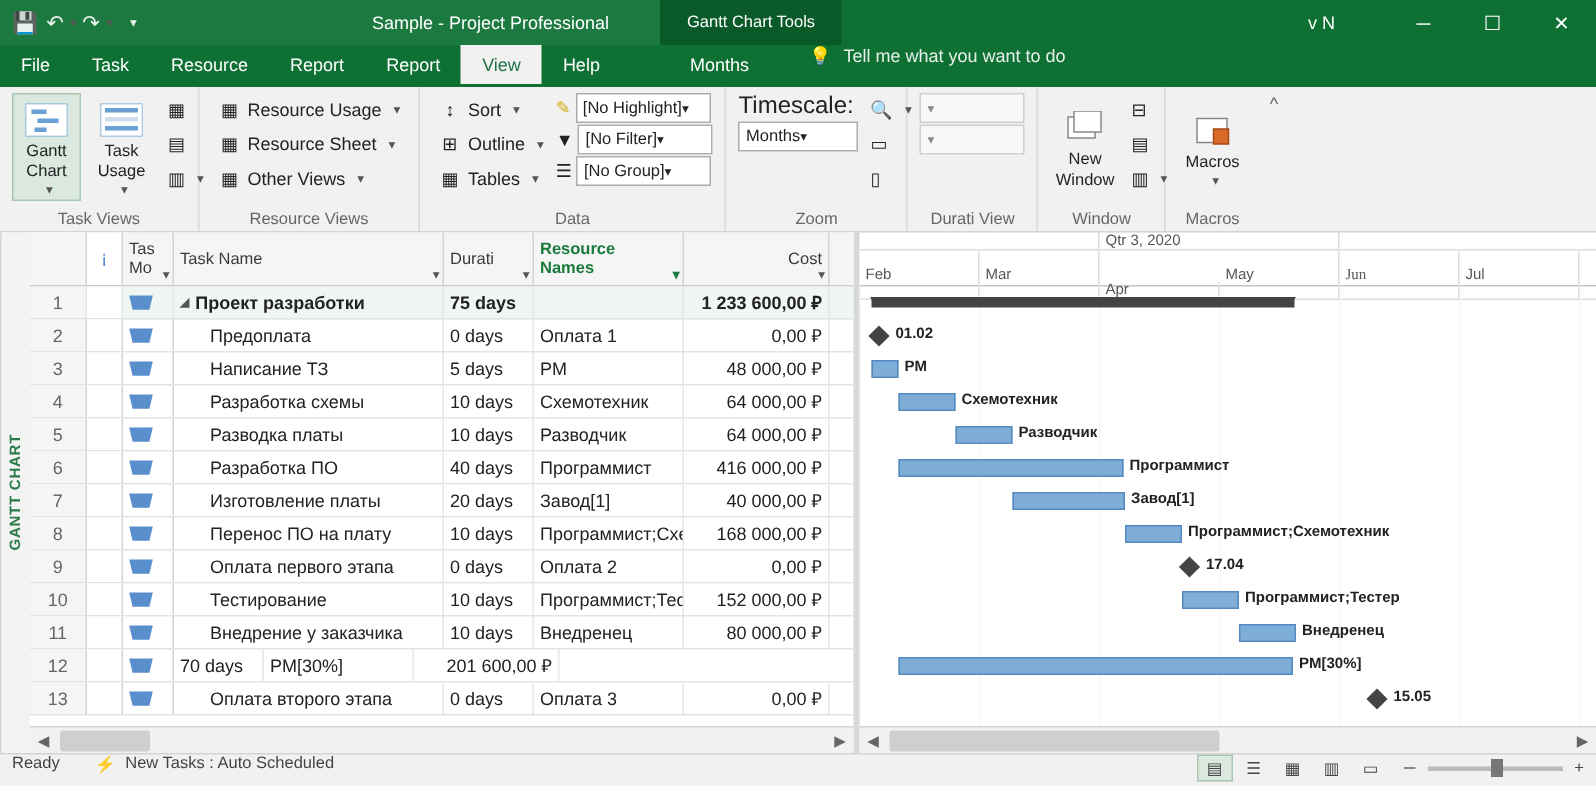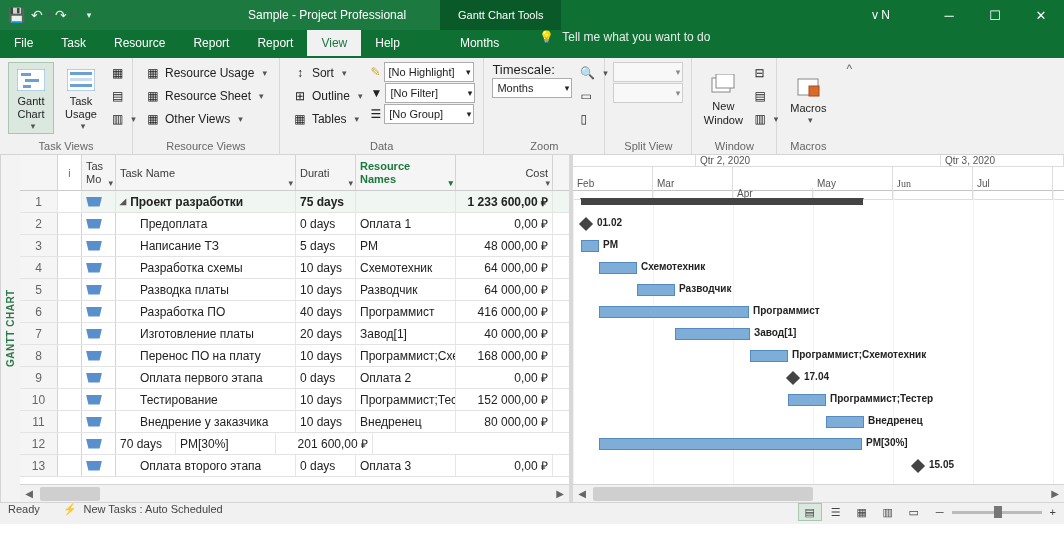--- a/index.html
+++ b/index.html
@@ -23,21 +23,21 @@
 .ribbon{height:97px;background:#f1f1f1;border-bottom:1px solid #d4d4d4;display:flex}
 .rgroup{display:flex;flex-direction:column;padding:4px 8px 2px;border-right:1px solid #d8d8d8}
 .rgroup .body{flex:1;display:flex;align-items:flex-start;gap:4px}
 .rgroup .label{font-size:11px;color:#666;text-align:center;padding-top:1px}
 .big-btn{display:flex;flex-direction:column;align-items:center;justify-content:center;width:46px;height:72px;cursor:pointer;text-align:center;font-size:11px;line-height:1.2;padding-top:3px}
 .big-btn.sel{background:#dbe8df;border:1px solid #a8c6b2}
 .big-ico{width:30px;height:26px;display:flex;align-items:center;justify-content:center;margin-bottom:2px}
 .small-btn{display:flex;align-items:center;gap:4px;height:22px;padding:0 4px;font-size:12px;white-space:nowrap;cursor:pointer}
 .small-btn .ic{width:16px;height:16px;display:inline-flex;align-items:center;justify-content:center;font-size:12px}
 .stack{display:flex;flex-direction:column;gap:1px}
-.combo{height:20px;border:1px solid #adadad;background:#fff;display:flex;align-items:center;padding:0 2px 0 4px;font-size:11px;width:90px;justify-content:space-between}
+.combo{height:20px;border:1px solid #adadad;background:#fff;display:flex;align-items:center;padding:0 2px 0 4px;font-size:11px;width:90px;}
 .chk{display:flex;align-items:center;gap:5px;height:20px;font-size:12px}
 .chk .box{width:12px;height:12px;border:1px solid #888;background:#fff}
 .dd::after{content:"▾";font-size:9px;margin-left:4px;color:#555}
 
 .content{height:347px;display:flex;position:relative}
 .side-label{width:20px;background:#f3f3f3;border-right:1px solid #d4d4d4;writing-mode:vertical-rl;transform:rotate(180deg);display:flex;align-items:center;justify-content:center;font-size:10px;font-weight:600;color:#2a7a49;letter-spacing:.5px}
 .grid-pane{width:553px;display:flex;flex-direction:column;border-right:4px solid #d8d8d8}
 .gantt-pane{flex:1;display:flex;flex-direction:column;overflow:hidden}
 
 .hdr-row{display:flex;height:36px;border-bottom:1px solid #ccc;background:#f5f5f5}
@@ -211,21 +211,21 @@
             </div>
           </div>
       </div>
     </div>
     <div class="label">Data</div>
   </div>
 
   <div class="rgroup">
     <div class="body">
       <div class="stack">
-        <span style="font-size:13px">Timescale:</span>
+        <span style="font-size:16px">Timescale:</span>
         <div class="combo" style="width:80px">
             <span>Months</span>
             <span style="font-size:9px">▾</span>
           </div>
       </div>
       <div class="stack" style="width:20px">
         <span class="small-btn dd">🔍</span>
         <span class="small-btn">▭</span>
         <span class="small-btn">▯</span>
       </div>
@@ -239,21 +239,21 @@
         <div class="combo" style="width:70px">
             <span></span>
             <span style="font-size:9px">▾</span>
           </div>
         <div class="combo" style="width:70px">
             <span></span>
             <span style="font-size:9px">▾</span>
           </div>
       </div>
     </div>
-    <div class="label">Split View</div>
+    <div class="label">Durati View</div>
   </div>
 
   <div class="rgroup">
     <div class="body">
       <div class="big-btn">
         <span class="big-ico">
             <svg width="26" height="22">
               <rect x="2" y="4" width="18" height="14" fill="#fff" stroke="#888"></rect>
               <rect x="6" y="0" width="18" height="14" fill="#fff" stroke="#888"></rect>
             </svg>
@@ -467,21 +467,20 @@
           <div class="thumb" style="left:2px;width:60px"></div>
         </div>
       <span class="scroll-btn">▶</span>
     </div>
   </div>
 
   <div class="gantt-pane">
     <div class="timescale">
       <div class="ts-row" id="ts-top">
           <div class="ts-cell" style="width: 160px;"></div>
-          <div class="ts-cell" style="width: 320px;">Qtr 2, 2020</div>
           <div class="ts-cell" style="width: 160px;">Qtr 3, 2020</div>
         </div>
       <div class="ts-row" id="ts-bot">
           <div class="ts-cell" style="width: 80px;">Feb</div>
           <div class="ts-cell" style="width: 80px;">Mar</div>
           <div class="ts-cell" style="width: 80px; margin-top: 21px;">Apr</div>
           <div class="ts-cell" style="width: 80px;">May</div>
           <div class="ts-cell" style="width: 80px; font-family: Liberation Serif, serif;">Jun</div>
           <div class="ts-cell" style="width: 80px;">Jul</div>
         </div>

